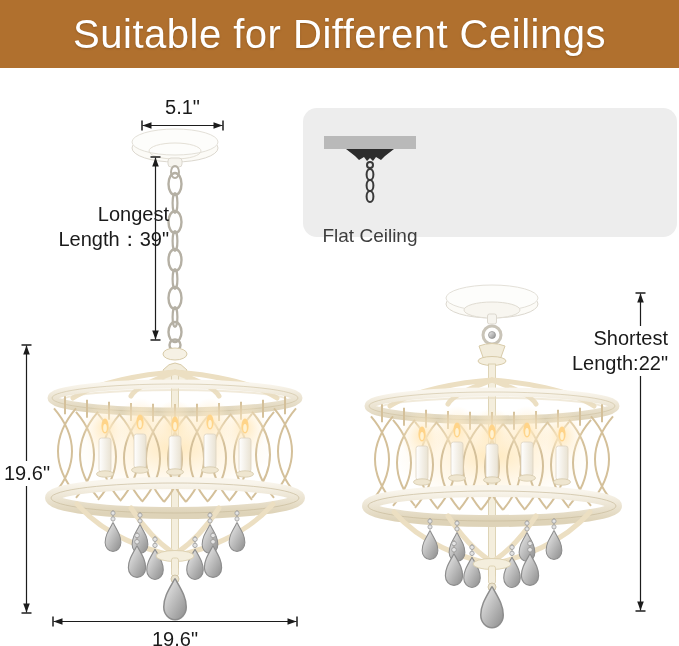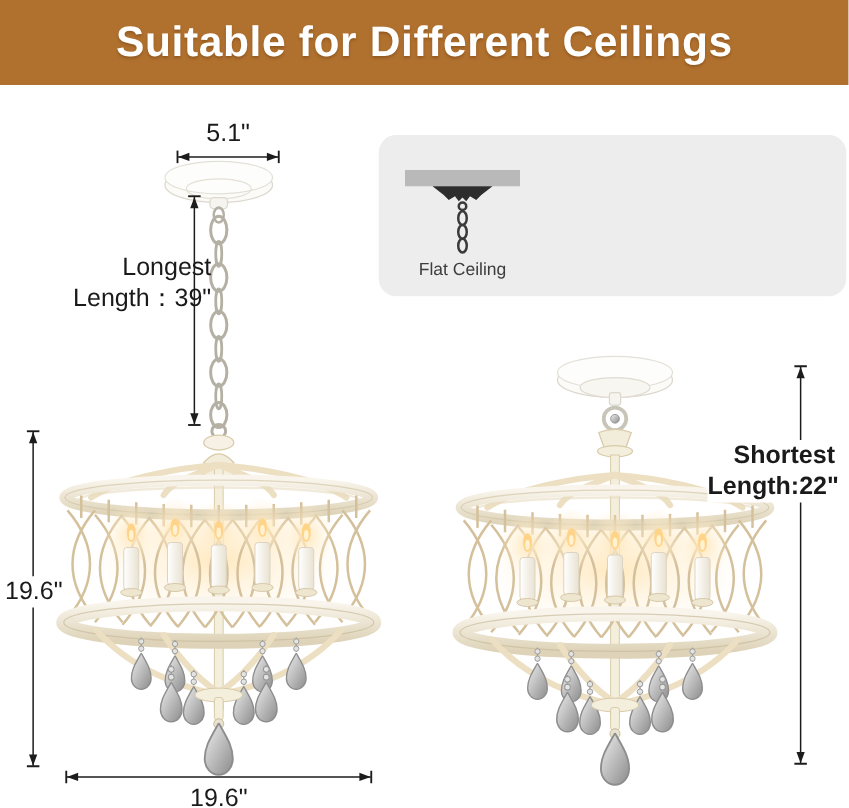--- a/index.html
+++ b/index.html
@@ -5,31 +5,31 @@
   html,body{margin:0;padding:0;background:#fff;}
   .stage{
     position:relative;width:679px;height:646px;background:#ffffff;overflow:hidden;
     font-family:"Liberation Sans", sans-serif;
   }
   .banner{
     position:absolute;left:0;top:0;width:679px;height:68px;
     background:#b0702e;display:flex;align-items:center;justify-content:center;
   }
   .banner h1{
-    margin:0;color:#ffffff;font-size:34px;font-weight:bold;letter-spacing:.5px;
+    margin:0;color:#ffffff;font-size:40px;font-weight:normal;letter-spacing:.5px;
     text-shadow:0 1px 2px rgba(90,50,10,.35);
   }
   .ceiling-panel{
     position:absolute;left:303px;top:108px;width:374px;height:129px;
     background:#ededed;border-radius:14px;
     display:flex;justify-content:space-between;align-items:flex-start;
     padding:12px 8px 0;box-sizing:border-box;
   }
   .ceiling-item{display:flex;flex-direction:column;align-items:center;width:118px;}
-  .ceiling-label{font-size:14px;color:#3d3d3d;margin-top:1px;white-space:nowrap;}
+  .ceiling-label{font-size:19px;color:#3d3d3d;margin-top:19px;white-space:nowrap;}
   .chandelier-svg{position:absolute;}
   svg.dim{position:absolute;overflow:visible;}
   .dim line{stroke:#1c1c1c;}
   .dim polygon{fill:#1c1c1c;}
   .dim-label{
     position:absolute;color:#1a1a1a;font-size:20px;line-height:25px;
   }
   .dim-label.center{text-align:center;}
   .dim-label.right{text-align:right;}
   .dim-label.masked{background:#ffffff;}
@@ -247,18 +247,18 @@
   </svg>
   <div class="dim-label center" style="left:115px;top:627px;width:120px;">19.6"</div>
 
   <svg class="dim" style="left:633.5px;top:292px;" width="13" height="320">
     <line x1="6.5" y1="1.5" x2="6.5" y2="318.5" stroke-width="1.2"></line>
     <line x1="1.5" y1="1" x2="11.5" y2="1" stroke-width="1.5"></line>
     <polygon points="6.5,1.5 3.2,10.5 9.8,10.5"></polygon>
     <line x1="1.5" y1="319" x2="11.5" y2="319" stroke-width="1.5"></line>
     <polygon points="6.5,318.5 3.2,309.5 9.8,309.5"></polygon>
   </svg>
-  <div class="dim-label right masked" style="left:566px;top:352px;width:102px;font-weight:bold;">
+  <div class="dim-label right masked" style="left:566px;top:326px;width:102px;">
     <span>Shortest</span><br>
     <span>Length:22"</span>
   </div>
 
 </div>
 
 </body></html>

